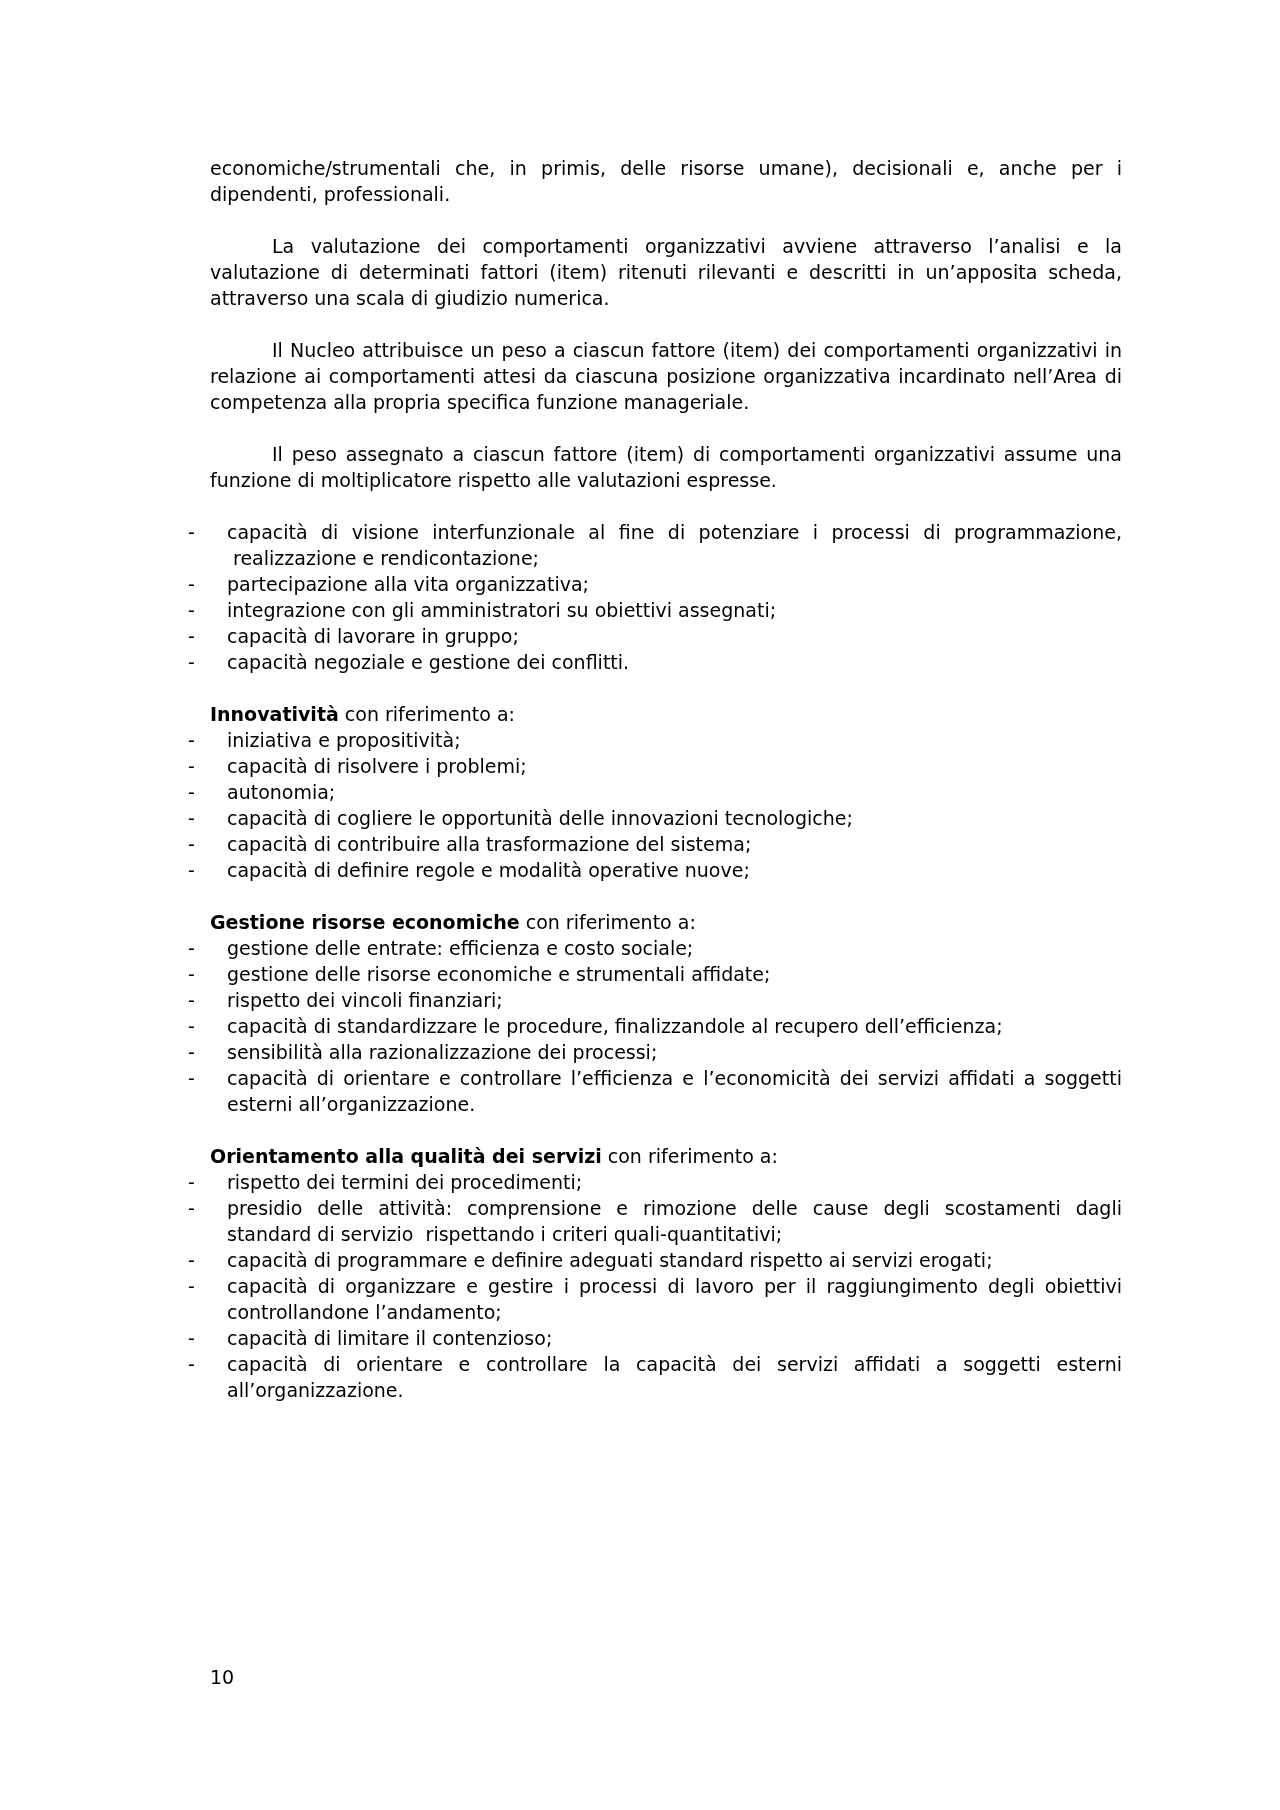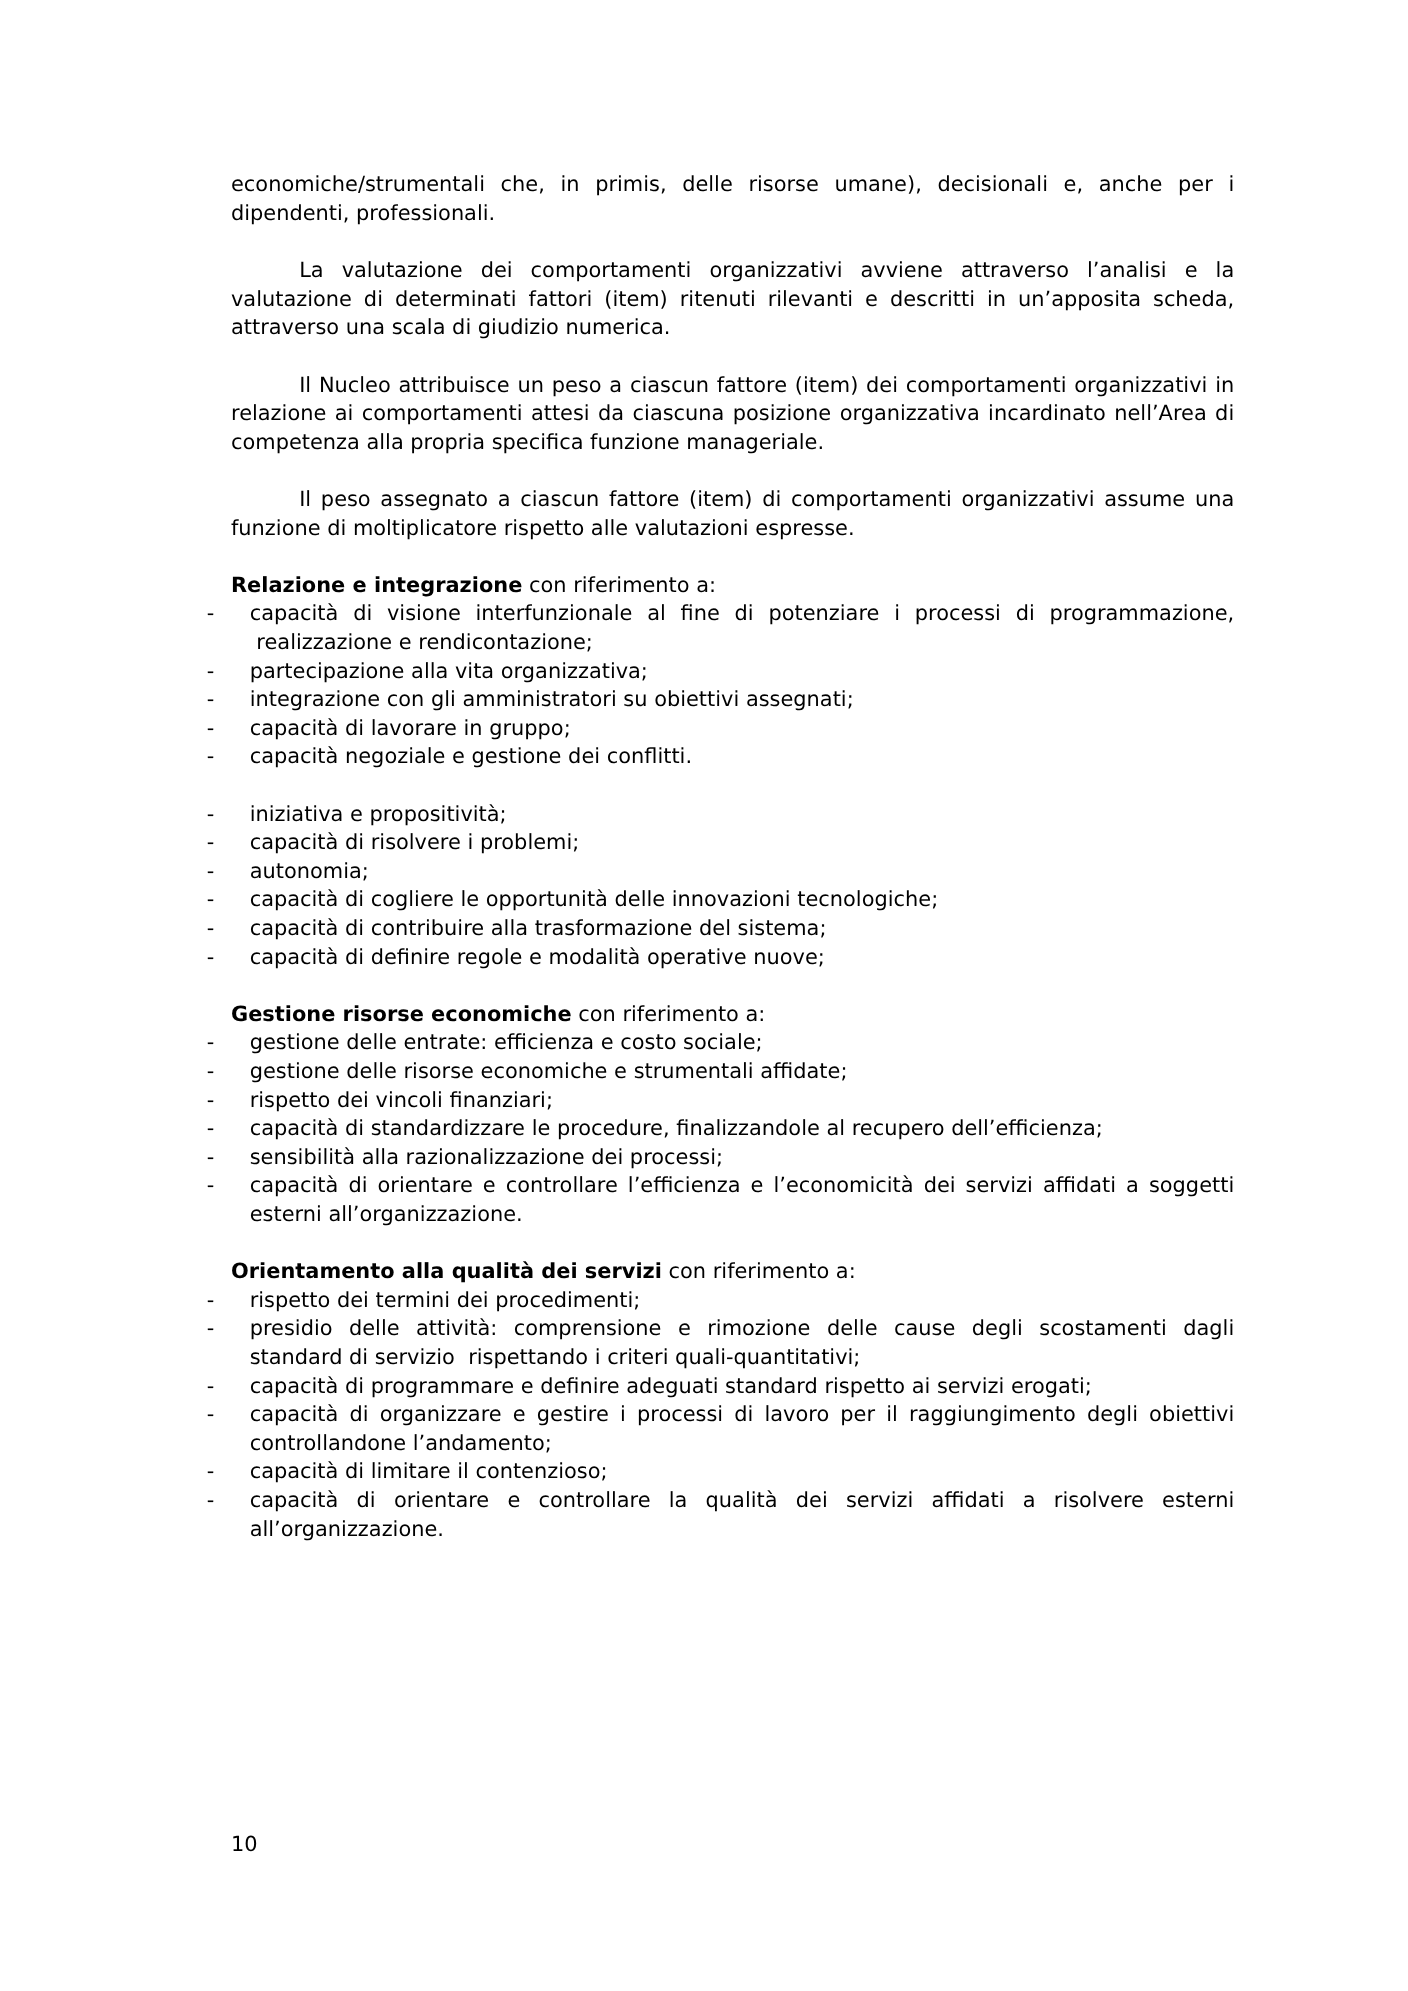--- a/index.html
+++ b/index.html
@@ -70,31 +70,31 @@
 
 <div class="page">
   <div class="content">
 
     <p class="para">economiche/strumentali che, in primis, delle risorse umane), decisionali e, anche per i dipendenti, professionali.</p>
     <p class="para indent">La valutazione dei comportamenti organizzativi avviene attraverso l’analisi e la valutazione di determinati fattori (item) ritenuti rilevanti e descritti in un’apposita scheda, attraverso una scala di giudizio numerica.</p>
     <p class="para indent">Il Nucleo attribuisce un peso a ciascun fattore (item) dei comportamenti organizzativi in relazione ai comportamenti attesi da ciascuna posizione organizzativa incardinato nell’Area di competenza alla propria specifica funzione manageriale.</p>
     <p class="para indent">Il peso assegnato a ciascun fattore (item) di comportamenti organizzativi assume una funzione di moltiplicatore rispetto alle valutazioni espresse.</p>
 
     <div class="section">
-      <p class="section-heading"><strong>Relazione e integrazione</strong><span> con riferimento a:</span></p>
       <ul class="bullets">
         <li>capacità di visione interfunzionale al fine di potenziare i processi di programmazione, &nbsp;realizzazione e rendicontazione;</li>
         <li>partecipazione alla vita organizzativa;</li>
         <li>integrazione con gli amministratori su obiettivi assegnati;</li>
         <li>capacità di lavorare in gruppo;</li>
         <li>capacità negoziale e gestione dei conflitti.</li>
       </ul>
     </div>
 
     <div class="section">
+      <p class="section-heading"><strong>Innovatività</strong><span> con riferimento a:</span></p>
       <ul class="bullets">
         <li>iniziativa e propositività;</li>
         <li>capacità di risolvere i problemi;</li>
         <li>autonomia;</li>
         <li>capacità di cogliere le opportunità delle innovazioni tecnologiche;</li>
         <li>capacità di contribuire alla trasformazione del sistema;</li>
         <li>capacità di definire regole e modalità operative nuove;</li>
       </ul>
     </div>
 
@@ -111,20 +111,20 @@
     </div>
 
     <div class="section">
       <p class="section-heading"><strong>Orientamento alla qualità dei servizi</strong><span> con riferimento a:</span></p>
       <ul class="bullets">
         <li>rispetto dei termini dei procedimenti;</li>
         <li>presidio delle attività: comprensione e rimozione delle cause degli scostamenti dagli standard di servizio &nbsp;rispettando i criteri quali-quantitativi;</li>
         <li>capacità di programmare e definire adeguati standard rispetto ai servizi erogati;</li>
         <li>capacità di organizzare e gestire i processi di lavoro per il raggiungimento degli obiettivi controllandone l’andamento;</li>
         <li>capacità di limitare il contenzioso;</li>
-        <li>capacità di orientare e controllare la qualità dei servizi affidati a risolvere esterni all’organizzazione.</li>
+        <li>capacità di orientare e controllare la capacità dei servizi affidati a soggetti esterni all’organizzazione.</li>
       </ul>
     </div>
 
   </div>
 
   <div class="footer">10</div>
 </div>
 
 </body></html>

